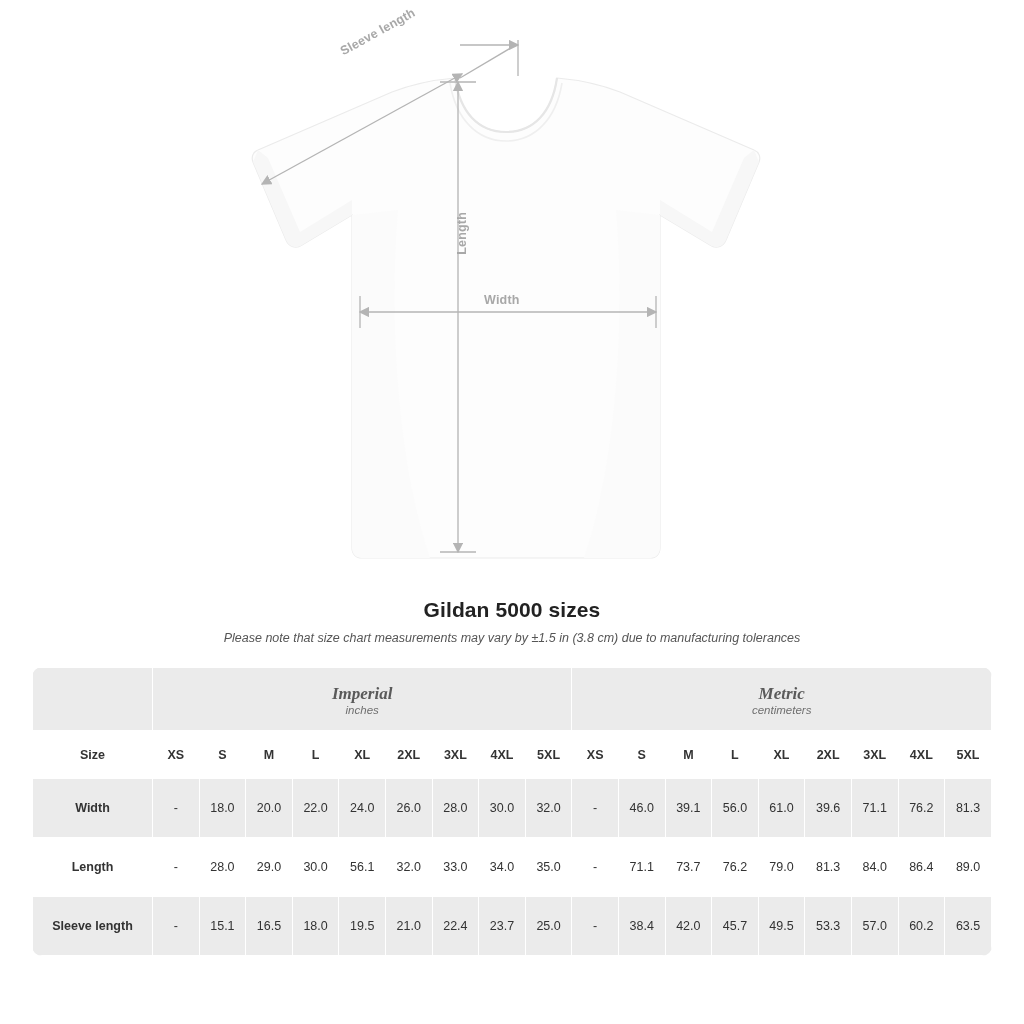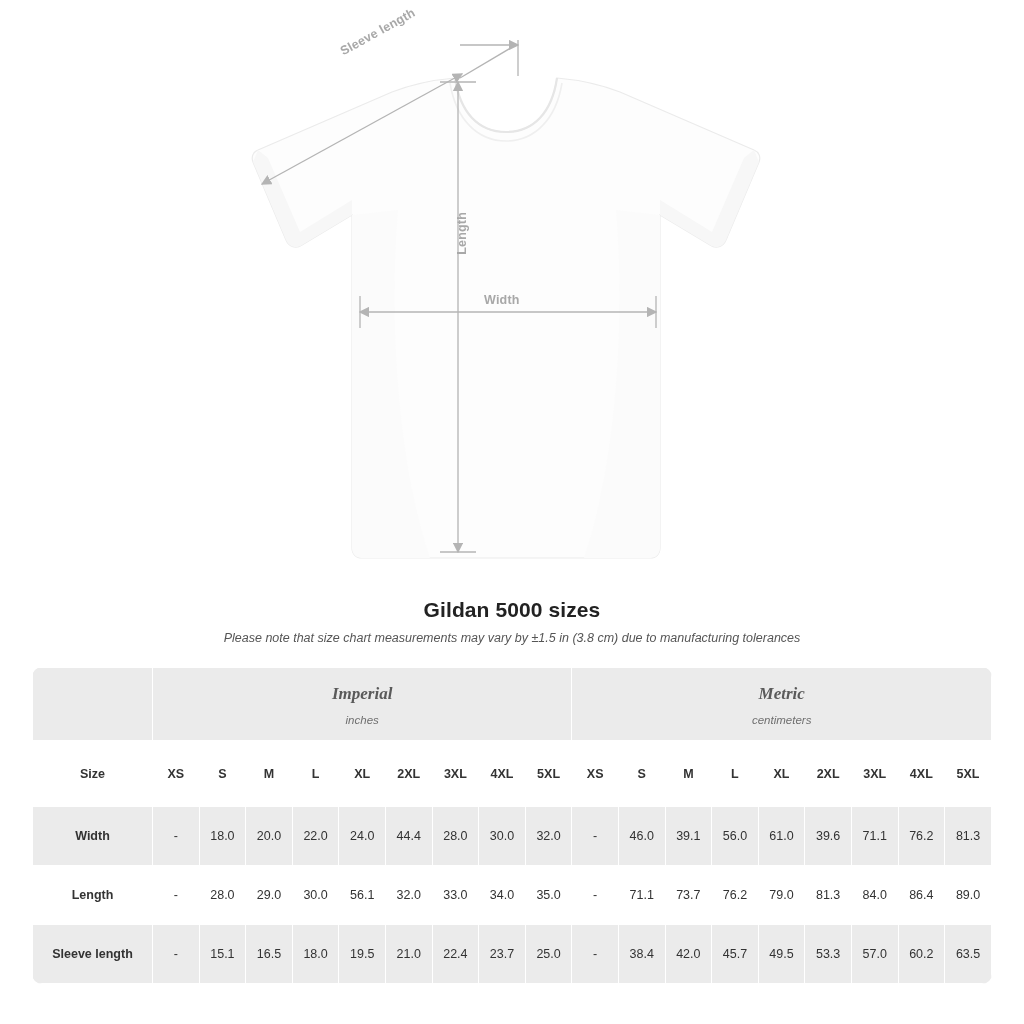--- a/index.html
+++ b/index.html
@@ -92,27 +92,27 @@
     font-weight: bold;
     color: #5a5a5a;
     display: block;
     font-family: Liberation Serif, serif;
   }
   .sys-unit {
     font-size: 11.5px;
     font-style: italic;
     color: #6f6f6f;
     display: block;
-    margin-top: 10px;
+    margin-top: 0;
   }
   .col-head td {
     background: #ffffff;
     font-weight: bold;
     color: #3a3a3a;
-    height: 66px;
+    height: 48px;
     font-size: 12.5px;
   }
   .col-head td.rowlabel {
     background: #ffffff;
   }
   tbody tr td { height: 59px; }
   tbody tr.alt td { background: #ebebeb; }
   tbody tr.plain td { background: #ffffff; }
   td.rowlabel {
     font-weight: bold;
@@ -260,21 +260,21 @@
         </tr>
       </thead>
       <tbody>
         <tr class="alt">
           <td class="rowlabel">Width</td>
           <td>-</td>
           <td>18.0</td>
           <td>20.0</td>
           <td>22.0</td>
           <td>24.0</td>
-          <td>44.4</td>
+          <td>26.0</td>
           <td>28.0</td>
           <td>30.0</td>
           <td>32.0</td>
           <td>-</td>
           <td>46.0</td>
           <td>39.1</td>
           <td>56.0</td>
           <td>61.0</td>
           <td>39.6</td>
           <td>71.1</td>

